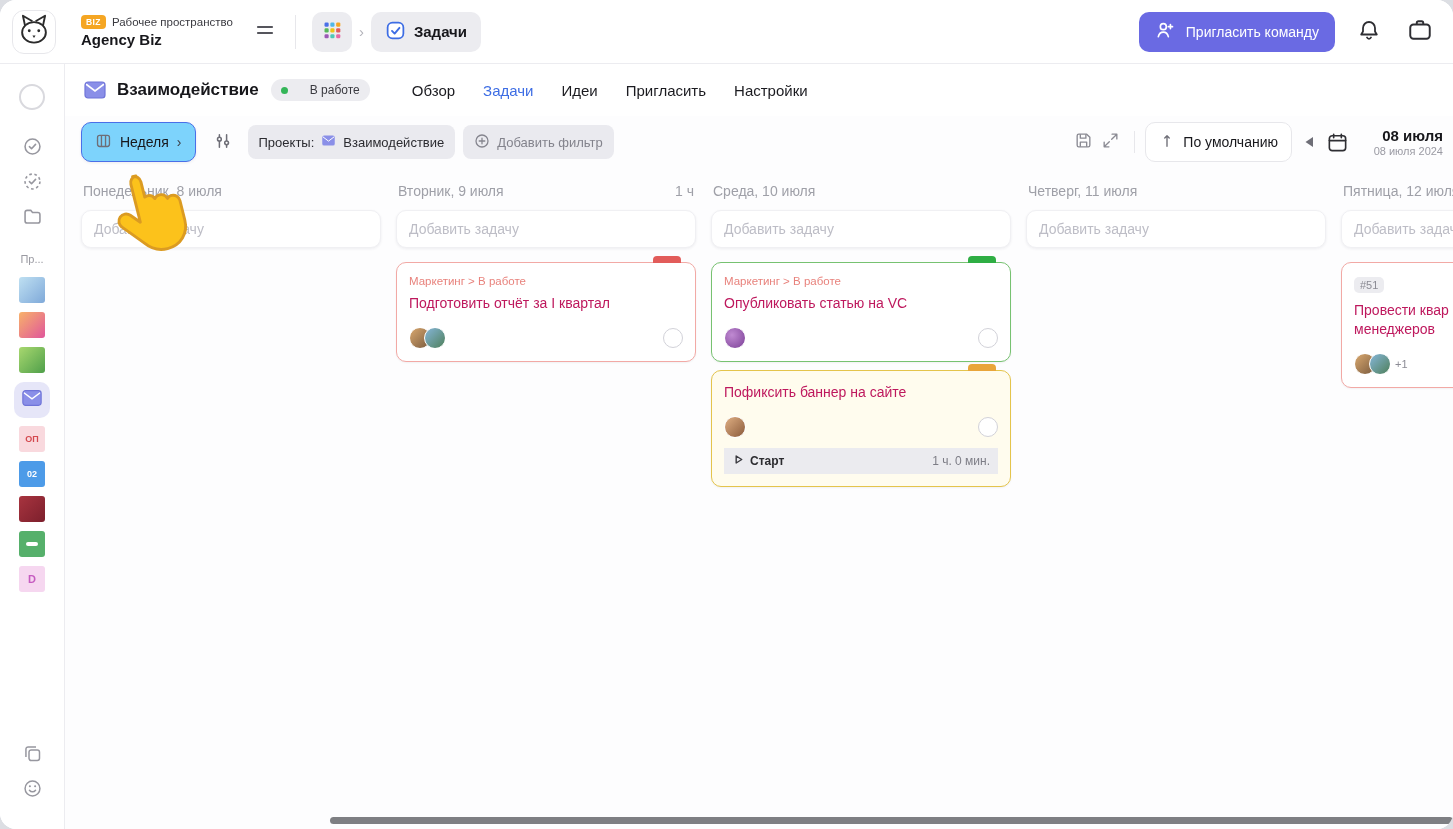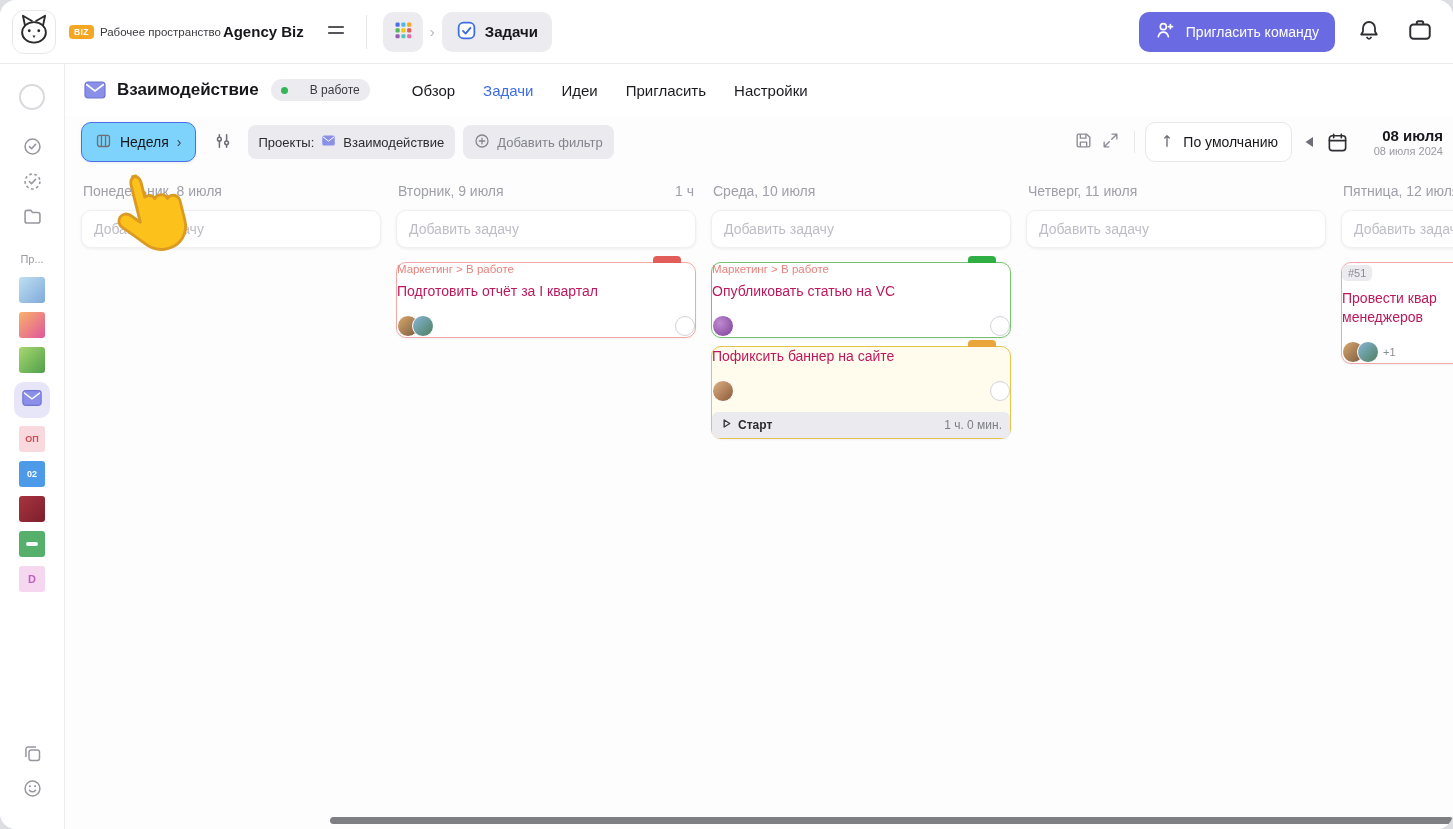--- a/index.html
+++ b/index.html
@@ -4,21 +4,21 @@
 <style>
   *{box-sizing:border-box;margin:0;padding:0}
   html,body{width:1453px;height:829px}
   body{background:#dcdee3;font-family:"Liberation Sans",sans-serif;overflow:hidden;-webkit-font-smoothing:antialiased}
   .app{position:relative;width:1453px;height:829px;background:#fff;border-radius:16px;overflow:hidden;display:flex;flex-direction:column}
 
   
   .topbar{flex:0 0 64px;display:flex;align-items:center;justify-content:space-between;padding:0 16px 0 12px;border-bottom:1px solid #ECECF0;background:#fff}
   .tb-left{display:flex;align-items:center}
   .logo{width:44px;height:44px;border:1px solid #E7E7EB;border-radius:12px;display:flex;align-items:center;justify-content:center;background:#fff;cursor:pointer}
-  .ws{margin-left:13px;display:flex;gap:2px;cursor:pointer}
+  .ws{margin-left:25px;display:flex;flex-direction:column;gap:2px;cursor:pointer}
   .ws-top{display:flex;align-items:center;gap:6px}
   .biz{background:#F5A623;color:#fff;font-size:8.5px;font-weight:bold;padding:2px 5px;border-radius:4px;letter-spacing:.4px}
   .ws-label{font-size:11.5px;color:#3A3A40}
   .ws-name{font-size:15px;font-weight:bold;color:#17171B}
   .icon-plain{background:none;border:none;display:inline-flex;align-items:center;justify-content:center;cursor:pointer;padding:4px}
   .hamb{margin-left:18px}
   .vdiv{width:1px;height:34px;background:#E7E7EB;margin:0 16px}
   .vdiv-s{width:1px;height:22px;background:#E7E7EB;margin:0 10px}
   .sq-btn{width:40px;height:40px;background:#ECECF0;border:none;border-radius:10px;display:flex;align-items:center;justify-content:center;cursor:pointer}
   .crumb-chev{color:#B3B3BA;font-size:15px;margin:0 7px}
@@ -79,41 +79,41 @@
 
   
   .board{flex:1;overflow:hidden;padding:12px 0 0 16px}
   .cols{display:flex;gap:15px;height:100%}
   .col{flex:0 0 300px;display:flex;flex-direction:column}
   .col-head{display:flex;align-items:center;justify-content:space-between;font-size:14px;color:#9FA0A8;padding:0 2px;height:22px;white-space:nowrap;overflow:hidden}
   .add-task{margin-top:8px;height:38px;border:1px solid #F0F0F3;border-radius:10px;background:#fff;box-shadow:0 1px 3px rgba(25,25,50,.07);padding:0 12px;font-size:14px;color:#17171B;font-family:"Liberation Sans",sans-serif;outline:none}
   .add-task::placeholder{color:#BDBDC6}
   .cardlist{margin-top:14px;display:flex;flex-direction:column;gap:8px}
 
-  .card{position:relative;background:#fff;border:1px solid;border-radius:10px;padding:0;box-shadow:0 1px 2px rgba(20,20,40,.05);cursor:pointer}
+  .card{position:relative;background:#fff;border:1px solid;border-radius:10px;padding:12px;box-shadow:0 1px 2px rgba(20,20,40,.05);cursor:pointer}
   .c-red{border-color:#F2A9A5}
   .c-green{border-color:#77C271}
   .c-yellow{border-color:#E4C44C;background:#FFFCEE}
   .tag{position:absolute;top:-7px;right:14px;width:28px;height:7px;border-radius:4px 4px 0 0}
   .t-red{background:#E25C5A}
   .t-green{background:#2FAE44}
   .t-orange{background:#E9A53A}
   .crumb{font-size:11.5px;color:#E8827C;margin-bottom:7px;white-space:nowrap;overflow:hidden}
   .c-title{font-size:14px;color:#be185d;line-height:1.35;white-space:nowrap;overflow:hidden}
   .c-foot{margin-top:14px;display:flex;align-items:center;justify-content:space-between}
   .avs{display:flex;align-items:center}
   .av{width:22px;height:22px;border-radius:50%;border:1.5px solid #fff;flex:0 0 22px}
   .av + .av{margin-left:-7px}
   .av-a{background:linear-gradient(135deg,#d9a86f,#7a5b3e)}
   .av-b{background:linear-gradient(135deg,#86b6d9,#4e7f5a)}
   .av-p{background:radial-gradient(circle at 35% 35%,#c08ad2,#7b3f96)}
   .av-c{background:linear-gradient(135deg,#e0b084,#8a5a3a)}
   .plus1{font-size:11px;color:#8B8B94;margin-left:4px}
   .cbox{width:20px;height:20px;border:1.5px solid #D2D2D9;border-radius:50%;background:#fff;cursor:pointer;flex:0 0 20px}
-  .timer{margin-top:10px;height:26px;background:#EBEBEF;border-radius:6px;display:flex;align-items:center;justify-content:space-between;padding:0 8px;cursor:pointer}
+  .timer{margin-top:10px;height:26px;background:#EBEBEF;border-radius:0;display:flex;align-items:center;justify-content:space-between;padding:0 8px;cursor:pointer}
   .t-left{display:flex;align-items:center;gap:5px;font-size:12px;font-weight:bold;color:#2C2C30}
   .t-right{font-size:12px;color:#7D7D86}
   .idb{display:inline-block;background:#ECECF0;border-radius:5px;font-size:11px;color:#8B8B94;padding:2px 6px;margin-bottom:8px}
 
   
   .hand{position:absolute;left:108px;top:168px;width:92px;height:104px;z-index:50;transform:rotate(-14deg);pointer-events:none}
   .hscroll{position:absolute;bottom:5px;left:330px;width:1123px;height:7px;background:#5E5F64;opacity:.8;border-radius:6px;z-index:40;cursor:pointer}
 </style>
 </head>
 <body>

